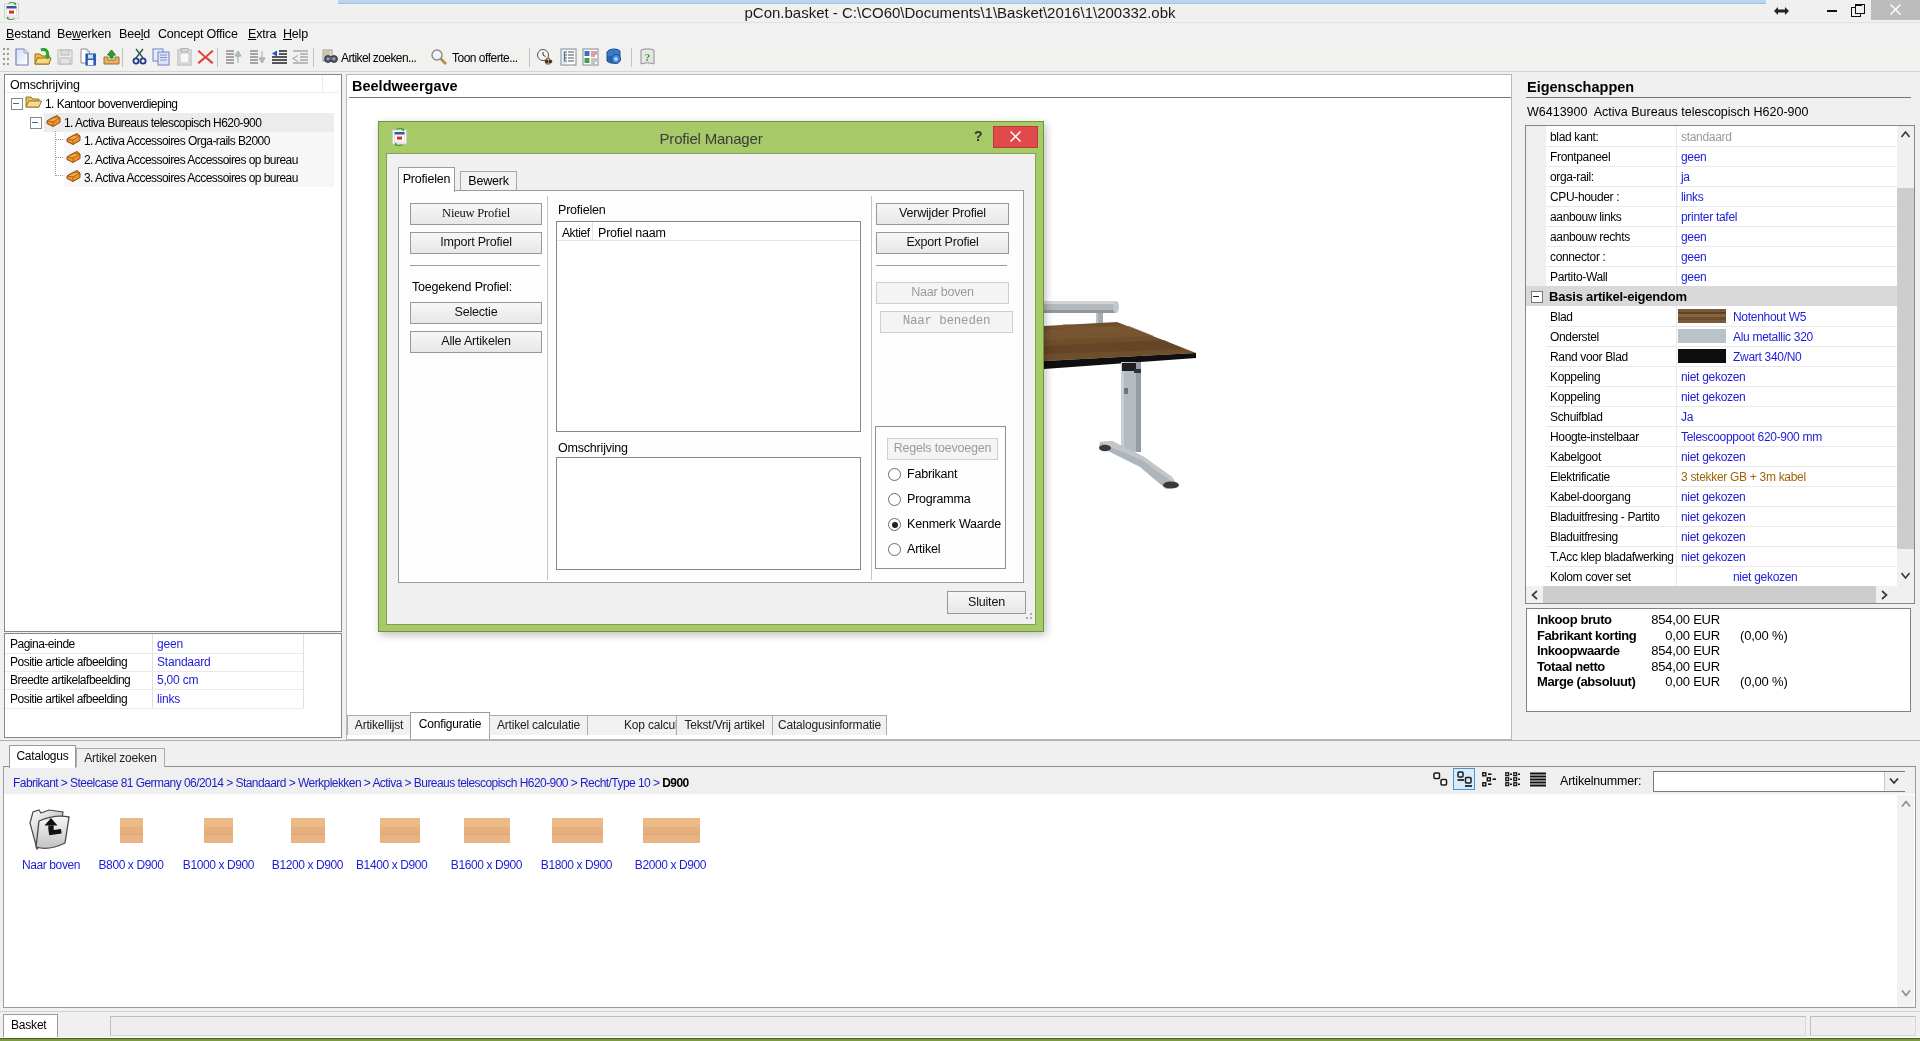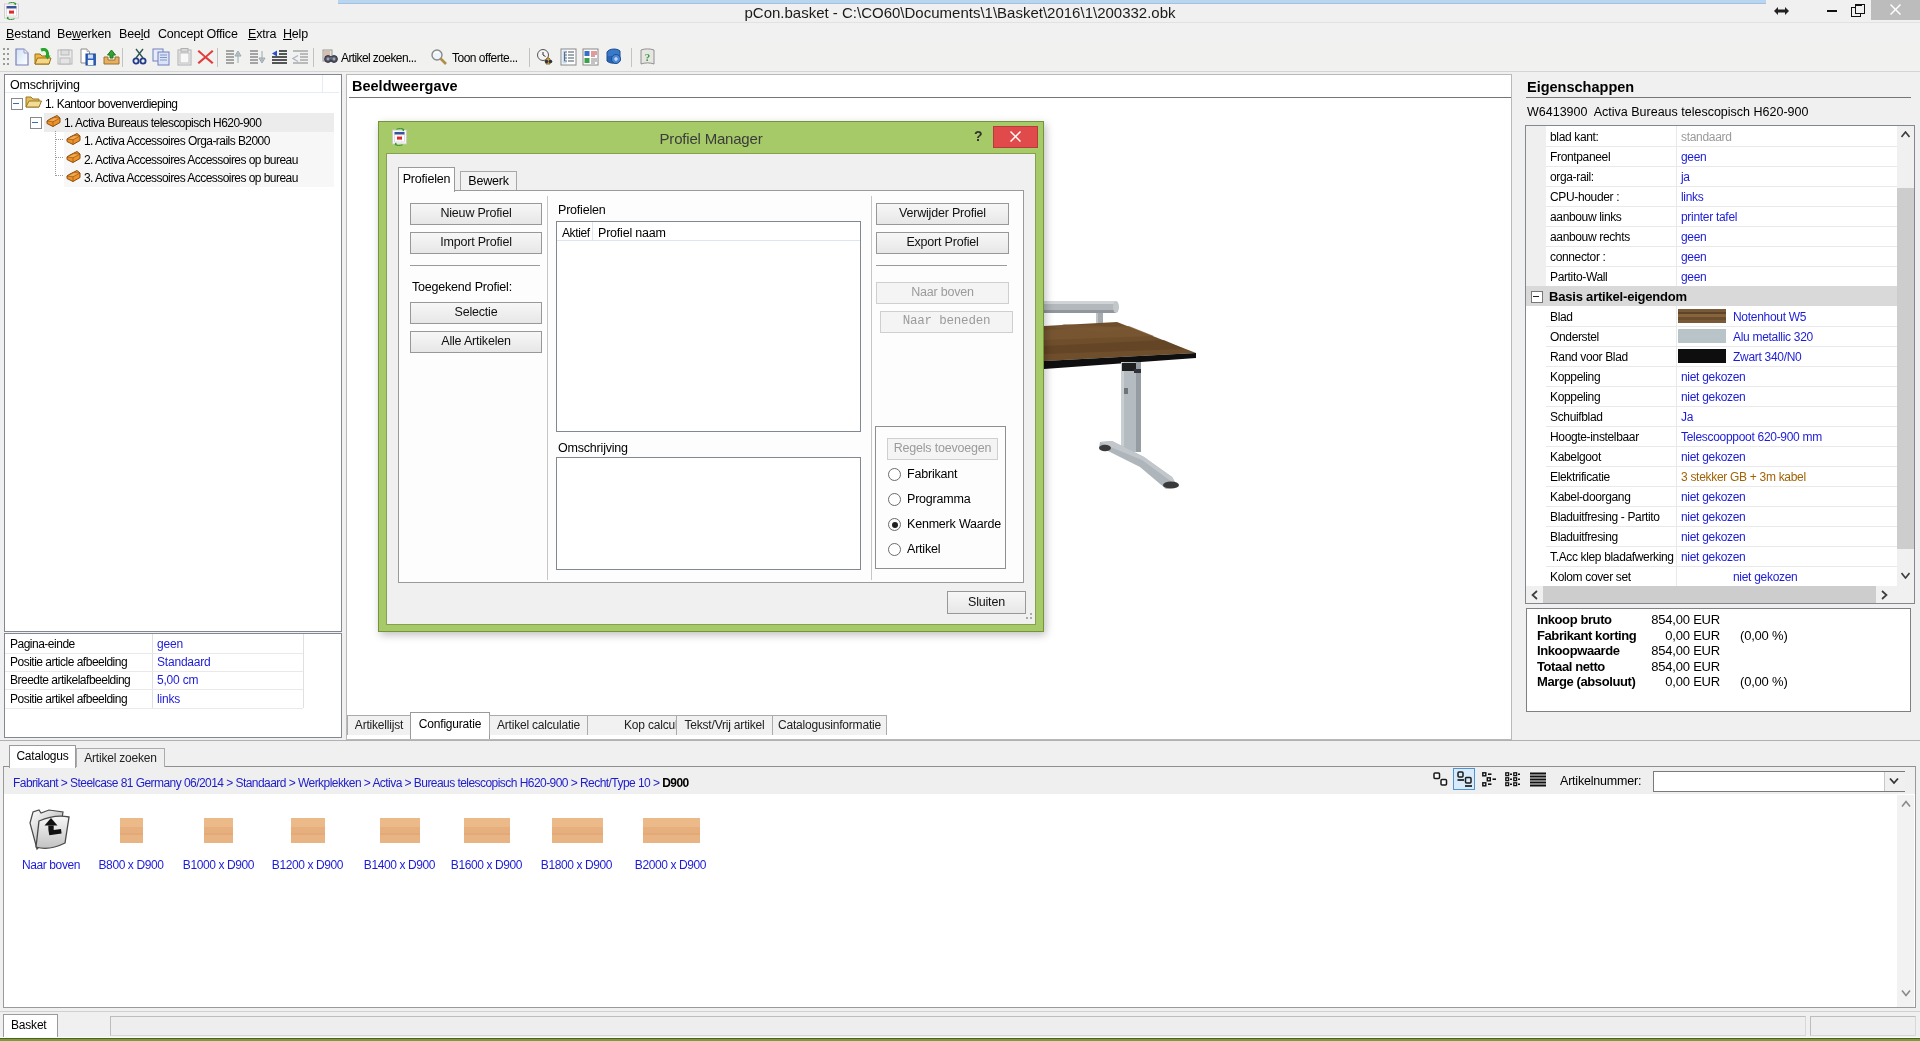--- a/index.html
+++ b/index.html
@@ -297,21 +297,21 @@
 
 <div class="abs" style="left:386px;top:153px;width:650px;height:472px;background:#f0f0f0;border:1px solid #87a04e;box-sizing:border-box;"></div>
 
 <div class="abs" style="left:398px;top:190px;width:626px;height:393px;background:#fdfdfd;border:1px solid #9a9a9a;box-sizing:border-box;"></div>
 <div class="abs" style="left:398px;top:167px;width:57px;height:25px;background:#fdfdfd;border:1px solid #9a9a9a;border-bottom:none;box-sizing:border-box;text-align:center;line-height:23px;font-size:12.5px;">Profielen</div>
 <div class="abs" style="left:460px;top:171px;width:57px;height:19px;background:#f2f2f2;border:1px solid #a8a8a8;border-bottom:none;box-sizing:border-box;text-align:center;line-height:19px;font-size:12.5px;">Bewerk</div>
 
 <div class="abs" style="left:547px;top:196px;width:1px;height:384px;background:#c6c6c6;"></div>
 <div class="abs" style="left:871px;top:196px;width:1px;height:384px;background:#c6c6c6;"></div>
 
-<div class="btn" style="left:410px;top:203px;width:130px;height:20px;">Nieuw Profiel</div>
+<div class="btn" style="left:410px;top:203px;width:130px;height:20px;font-family:Liberation Serif, serif;">Nieuw Profiel</div>
 <div class="btn" style="left:410px;top:232px;width:130px;height:20px;">Import Profiel</div>
 <div class="abs" style="left:410px;top:265px;width:130px;height:1px;background:#9b9b9b;"></div>
 <div class="abs" style="left:412px;top:280px;font-size:12.5px;">Toegekend Profiel:</div>
 <div class="btn" style="left:410px;top:302px;width:130px;height:20px;">Selectie</div>
 <div class="btn" style="left:410px;top:331px;width:130px;height:20px;">Alle Artikelen</div>
 
 <div class="abs" style="left:558px;top:203px;font-size:12.5px;">Profielen</div>
 <div class="abs" style="left:556px;top:221px;width:305px;height:211px;background:#fff;border:1px solid #828790;box-sizing:border-box;"></div>
 <div class="abs" style="left:562px;top:226px;font-size:12px;letter-spacing:-0.4px;">Aktief</div>
 <div class="abs" style="left:598px;top:226px;font-size:12.5px;">Profiel naam</div>
@@ -532,21 +532,21 @@
 <div class="abs" style="left:120px;top:818px;width:23px;height:25px;background:linear-gradient(180deg,#ecb989 0 9px,#e7ae7e 9px 15px,#e4a978 15px 17px,#e9b483 17px 25px);"></div>
 <div class="abs" style="left:204px;top:818px;width:29px;height:25px;background:linear-gradient(180deg,#ecb989 0 9px,#e7ae7e 9px 15px,#e4a978 15px 17px,#e9b483 17px 25px);"></div>
 <div class="abs" style="left:291px;top:818px;width:34px;height:25px;background:linear-gradient(180deg,#ecb989 0 9px,#e7ae7e 9px 15px,#e4a978 15px 17px,#e9b483 17px 25px);"></div>
 <div class="abs" style="left:380px;top:818px;width:40px;height:25px;background:linear-gradient(180deg,#ecb989 0 9px,#e7ae7e 9px 15px,#e4a978 15px 17px,#e9b483 17px 25px);"></div>
 <div class="abs" style="left:464px;top:818px;width:46px;height:25px;background:linear-gradient(180deg,#ecb989 0 9px,#e7ae7e 9px 15px,#e4a978 15px 17px,#e9b483 17px 25px);"></div>
 <div class="abs" style="left:552px;top:818px;width:51px;height:25px;background:linear-gradient(180deg,#ecb989 0 9px,#e7ae7e 9px 15px,#e4a978 15px 17px,#e9b483 17px 25px);"></div>
 <div class="abs" style="left:643px;top:818px;width:57px;height:25px;background:linear-gradient(180deg,#ecb989 0 9px,#e7ae7e 9px 15px,#e4a978 15px 17px,#e9b483 17px 25px);"></div>
 <div class="abs blue" style="left:91px;top:858px;width:80px;text-align:center;font-size:12px;letter-spacing:-0.4px;">B800 x D900</div>
 <div class="abs blue" style="left:175px;top:858px;width:87px;text-align:center;font-size:12px;letter-spacing:-0.4px;">B1000 x D900</div>
 <div class="abs blue" style="left:264px;top:858px;width:87px;text-align:center;font-size:12px;letter-spacing:-0.4px;">B1200 x D900</div>
-<div class="abs blue" style="left:356px;top:858px;width:87px;text-align:center;font-size:12px;letter-spacing:-0.4px;">B1400 x D900</div>
+<div class="abs blue" style="left:356px;top:858px;width:87px;font-size:12px;letter-spacing:-0.4px;">B1400 x D900</div>
 <div class="abs blue" style="left:443px;top:858px;width:87px;text-align:center;font-size:12px;letter-spacing:-0.4px;">B1600 x D900</div>
 <div class="abs blue" style="left:533px;top:858px;width:87px;text-align:center;font-size:12px;letter-spacing:-0.4px;">B1800 x D900</div>
 <div class="abs blue" style="left:627px;top:858px;width:87px;text-align:center;font-size:12px;letter-spacing:-0.4px;">B2000 x D900</div>
 
 <div class="abs" style="left:1897px;top:795px;width:17px;height:212px;background:#f2f2f2;"></div>
 <svg class="abs" style="left:1901px;top:800px;" width="10" height="8" viewBox="0 0 10 8">
     <path d="M1 6.5 L5 1.5 L9 6.5" fill="none" stroke="#8a8a8a" stroke-width="1.6"></path>
   </svg>
 <svg class="abs" style="left:1901px;top:989px;" width="10" height="8" viewBox="0 0 10 8">
     <path d="M1 1.5 L5 6.5 L9 1.5" fill="none" stroke="#8a8a8a" stroke-width="1.6"></path>

